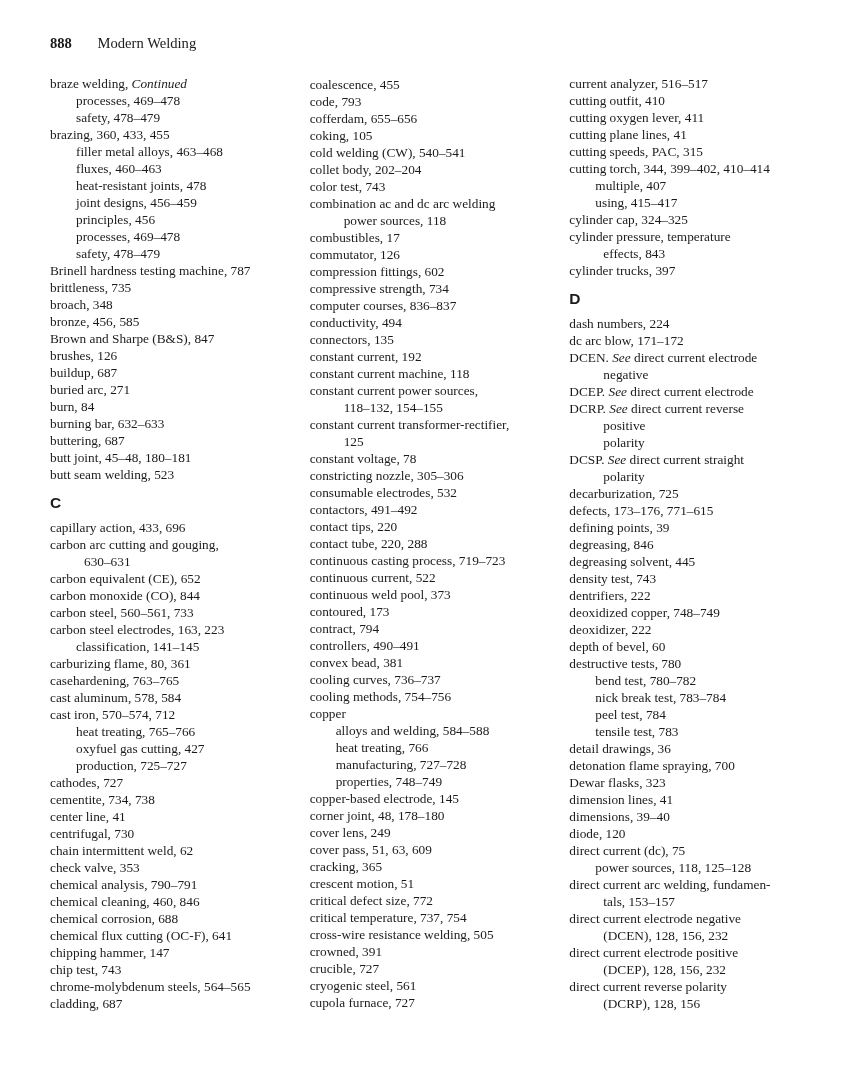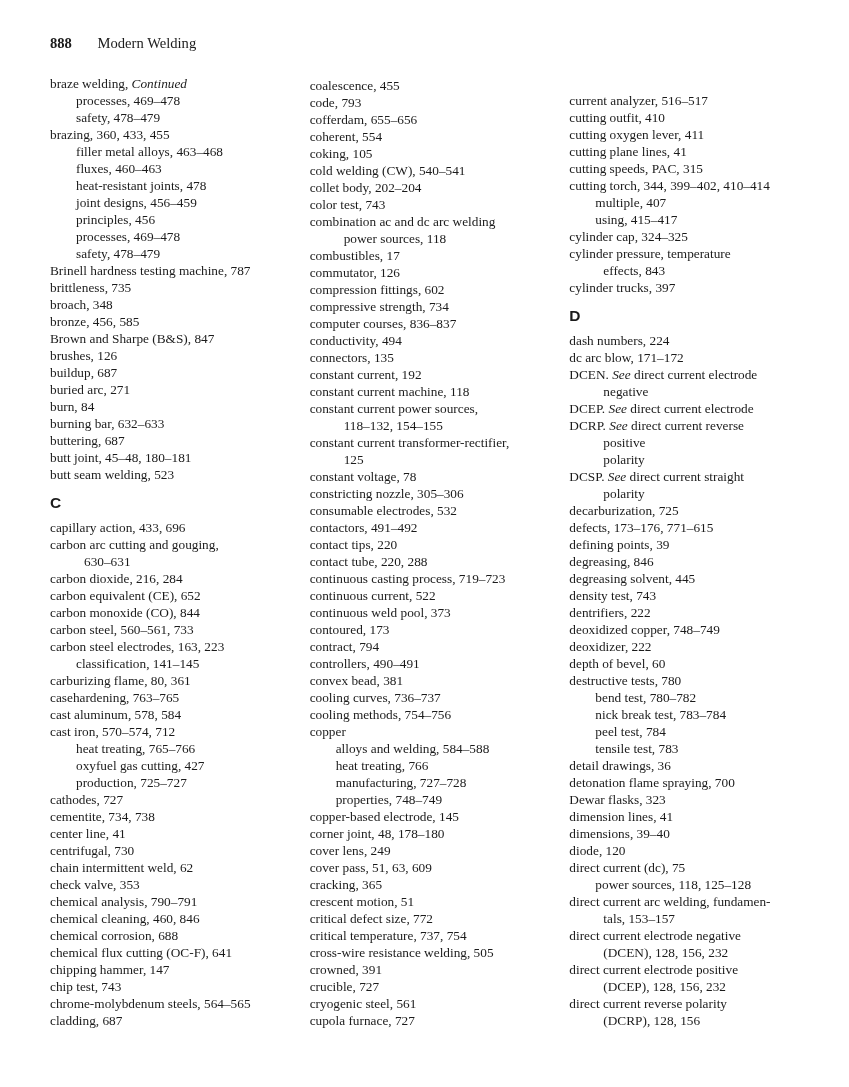--- a/index.html
+++ b/index.html
@@ -24,21 +24,21 @@
   }
   .page-number {
     font-weight: bold;
   }
   .book-title {
     margin-left: 22px;
   }
   .columns {
     display: flex;
     gap: 28px;
-    align-items: flex-end;
+    align-items: center;
   }
   .col {
     flex: 1 1 0;
     min-width: 0;
     font-size: 13.3px;
     line-height: 17px;
   }
   .line { white-space: normal; }
   .line.entry { padding-left: 34px; text-indent: -34px; }
   .line.sub   { padding-left: 60px; text-indent: -34px; }
@@ -83,21 +83,20 @@
         <div class="line entry">buried arc, 271</div>
         <div class="line entry">burn, 84</div>
         <div class="line entry">burning bar, 632–633</div>
         <div class="line entry">buttering, 687</div>
         <div class="line entry">butt joint, 45–48, 180–181</div>
         <div class="line entry">butt seam welding, 523</div>
         <div class="line heading">C</div>
         <div class="line entry">capillary action, 433, 696</div>
         <div class="line entry">carbon arc cutting and gouging,</div>
         <div class="line wrap">630–631</div>
-        <div class="line entry">carbon dioxide, 216, 284</div>
         <div class="line entry">carbon equivalent (CE), 652</div>
         <div class="line entry">carbon monoxide (CO), 844</div>
         <div class="line entry">carbon steel, 560–561, 733</div>
         <div class="line entry">carbon steel electrodes, 163, 223</div>
         <div class="line sub">classification, 141–145</div>
         <div class="line entry">carburizing flame, 80, 361</div>
         <div class="line entry">casehardening, 763–765</div>
         <div class="line entry">cast aluminum, 578, 584</div>
         <div class="line entry">cast iron, 570–574, 712</div>
         <div class="line sub">heat treating, 765–766</div>
@@ -115,21 +114,20 @@
         <div class="line entry">chemical flux cutting (OC-F), 641</div>
         <div class="line entry">chipping hammer, 147</div>
         <div class="line entry">chip test, 743</div>
         <div class="line entry">chrome-molybdenum steels, 564–565</div>
         <div class="line entry">cladding, 687</div>
       </div>
       <div class="col">
         <div class="line entry">coalescence, 455</div>
         <div class="line entry">code, 793</div>
         <div class="line entry">cofferdam, 655–656</div>
-        <div class="line entry">coherent, 554</div>
         <div class="line entry">coking, 105</div>
         <div class="line entry">cold welding (CW), 540–541</div>
         <div class="line entry">collet body, 202–204</div>
         <div class="line entry">color test, 743</div>
         <div class="line entry">combination ac and dc arc welding</div>
         <div class="line wrap">power sources, 118</div>
         <div class="line entry">combustibles, 17</div>
         <div class="line entry">commutator, 126</div>
         <div class="line entry">compression fittings, 602</div>
         <div class="line entry">compressive strength, 734</div>

